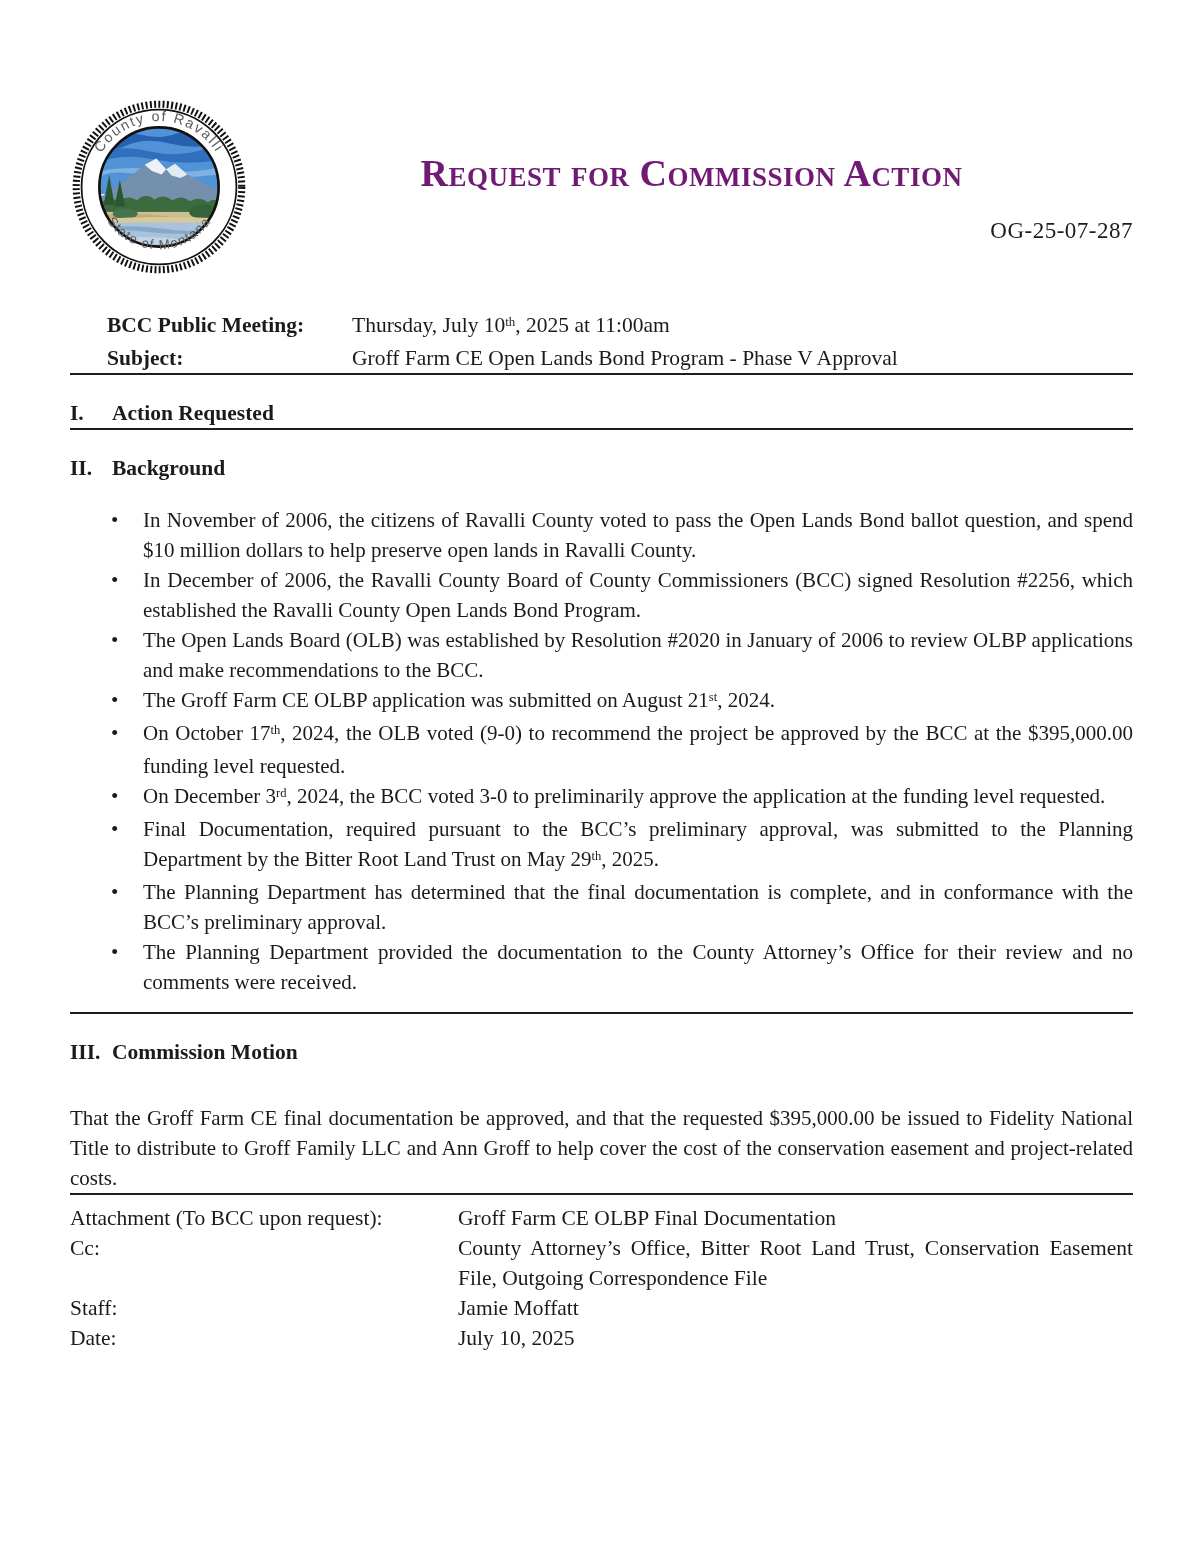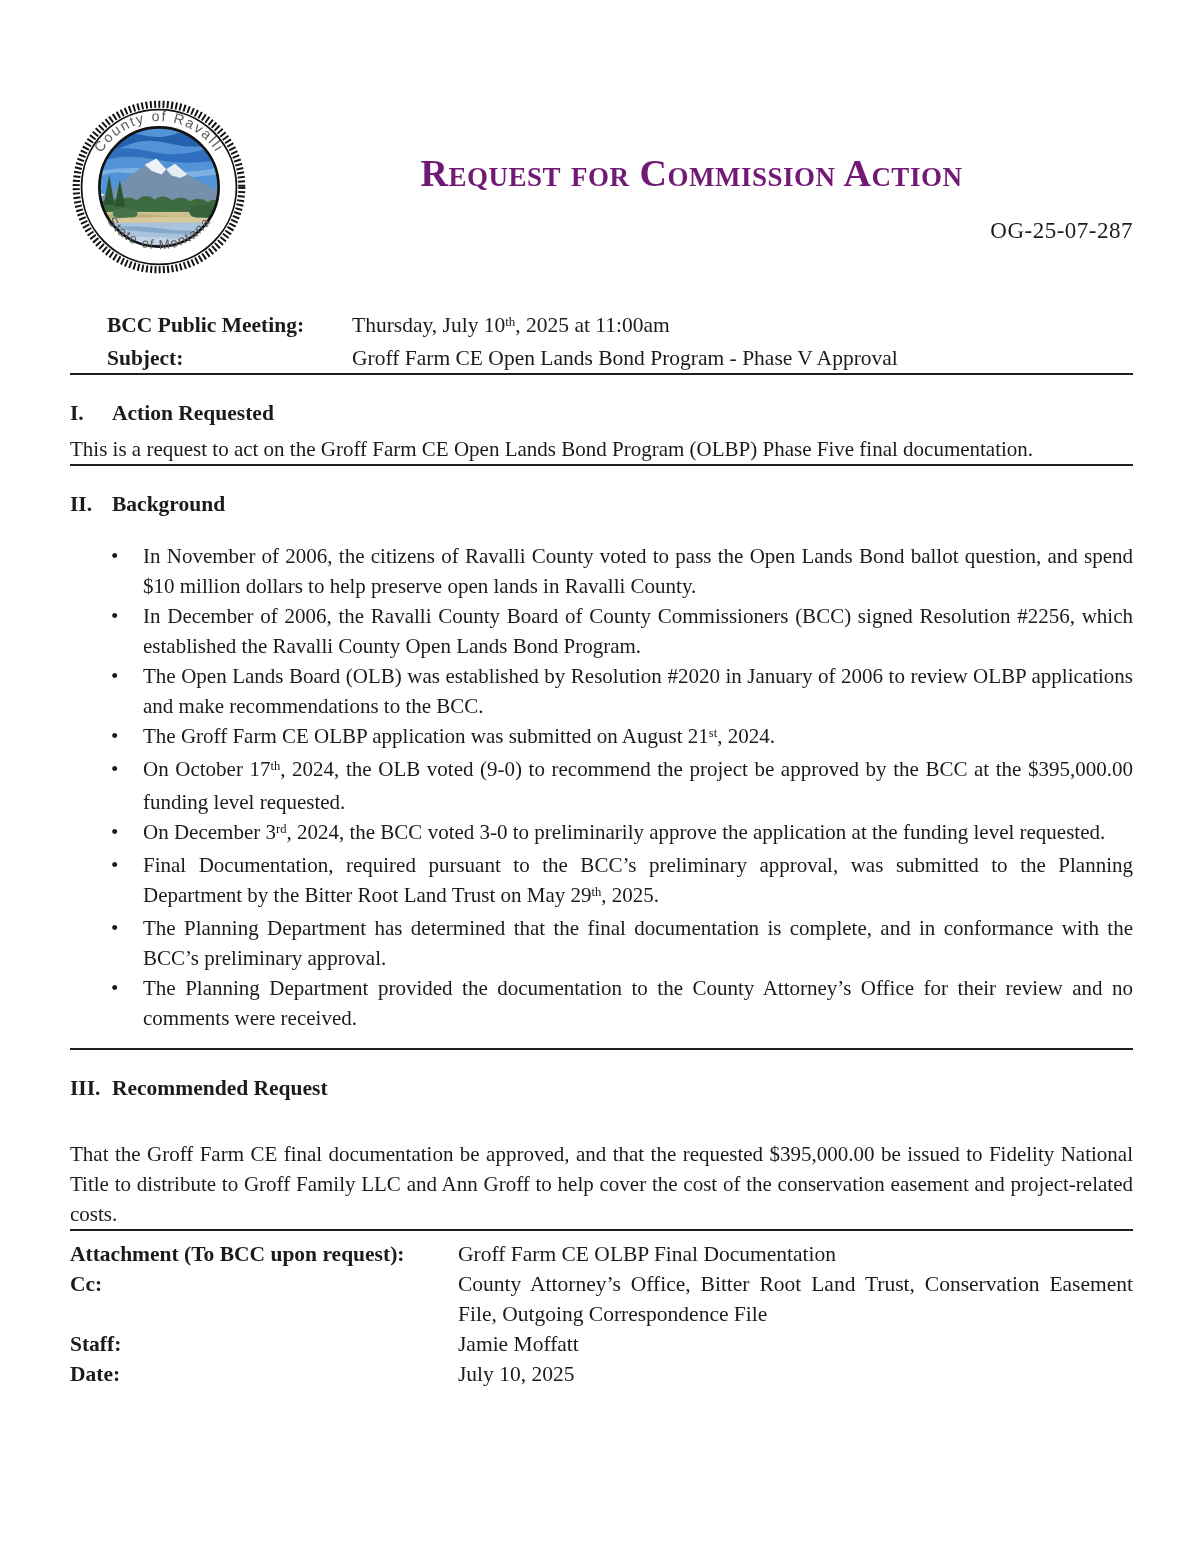--- a/index.html
+++ b/index.html
@@ -40,21 +40,21 @@
   ul.bullets li::before {
     content: "\2022"; position: absolute; left: -32px; top: 0;
     font-size: 21px;
   }
   
   p.motion { margin-top: 36px; }
   .amount { font-weight: normal; }
   
   .footer-table { margin-top: 8px; font-size: 21.5px; line-height: 30px; }
   .foot-row { display: flex; }
-  .foot-label { width: 388px; flex: 0 0 388px; font-weight: bold; }
+  .foot-label { width: 388px; flex: 0 0 388px; }
   .foot-value { flex: 1; text-align: justify; }
   sup { font-size: 0.6em; vertical-align: baseline; position: relative; top: -0.5em; }
 </style>
 </head>
 <body>
 
 <div class="page">
 
   <div class="doc-header">
     <div class="seal-wrap">
@@ -116,38 +116,37 @@
       <span class="meta-value">Thursday, July 10<sup>th</sup>, 2025 at 11:00am</span>
     </div>
     <div class="meta-row">
       <span class="meta-label">Subject:</span>
       <span class="meta-value">Groff Farm CE Open Lands Bond Program - Phase V Approval</span>
     </div>
   </div>
 
   <hr class="rule rule-1">
   <h2 class="sec-head"><span class="sec-num">I.</span><span>Action Requested</span></h2>
-  <p class="body-text">This is a request to act on the Groff Farm CE Open Lands Bond Program (OLBP) Phase Five final documentation.</p>
 
   <hr class="rule rule-2">
   <h2 class="sec-head"><span class="sec-num">II.</span><span>Background</span></h2>
   <ul class="bullets">
     <li>In November of 2006, the citizens of Ravalli County voted to pass the Open Lands Bond ballot question, and spend $10 million dollars to help preserve open lands in Ravalli County.</li>
     <li>In December of 2006, the Ravalli County Board of County Commissioners (BCC) signed Resolution #2256, which established the Ravalli County Open Lands Bond Program.</li>
     <li>The Open Lands Board (OLB) was established by Resolution #2020 in January of 2006 to review OLBP applications and make recommendations to the BCC.</li>
     <li>The Groff Farm CE OLBP application was submitted on August 21<sup>st</sup>, 2024.</li>
     <li>On October 17<sup>th</sup>, 2024, the OLB voted (9-0) to recommend the project be approved by the BCC at the $395,000.00 funding level requested.</li>
     <li>On December 3<sup>rd</sup>, 2024, the BCC voted 3-0 to preliminarily approve the application at the funding level requested.</li>
     <li>Final Documentation, required pursuant to the BCC’s preliminary approval, was submitted to the Planning Department by the Bitter Root Land Trust on May 29<sup>th</sup>, 2025.</li>
     <li>The Planning Department has determined that the final documentation is complete, and in conformance with the BCC’s preliminary approval.</li>
     <li>The Planning Department provided the documentation to the County Attorney’s Office for their review and no comments were received.</li>
   </ul>
 
   <hr class="rule rule-3">
-  <h2 class="sec-head"><span class="sec-num">III.</span><span>Recommended Request</span></h2>
+  <h2 class="sec-head"><span class="sec-num">III.</span><span>Commission Motion</span></h2>
   <p class="body-text motion"><span>That the Groff Farm CE final documentation be approved, and that the requested </span><span class="amount">$395,000.00</span><span> be issued to Fidelity National Title to distribute to Groff Family LLC and Ann Groff to help cover the cost of the conservation easement and project-related costs.</span></p>
 
   <hr class="rule rule-4">
   <div class="footer-table">
     <div class="foot-row">
       <span class="foot-label">Attachment (To BCC upon request):</span>
       <span class="foot-value">Groff Farm CE OLBP Final Documentation</span>
     </div>
     <div class="foot-row">
       <span class="foot-label">Cc:</span>

